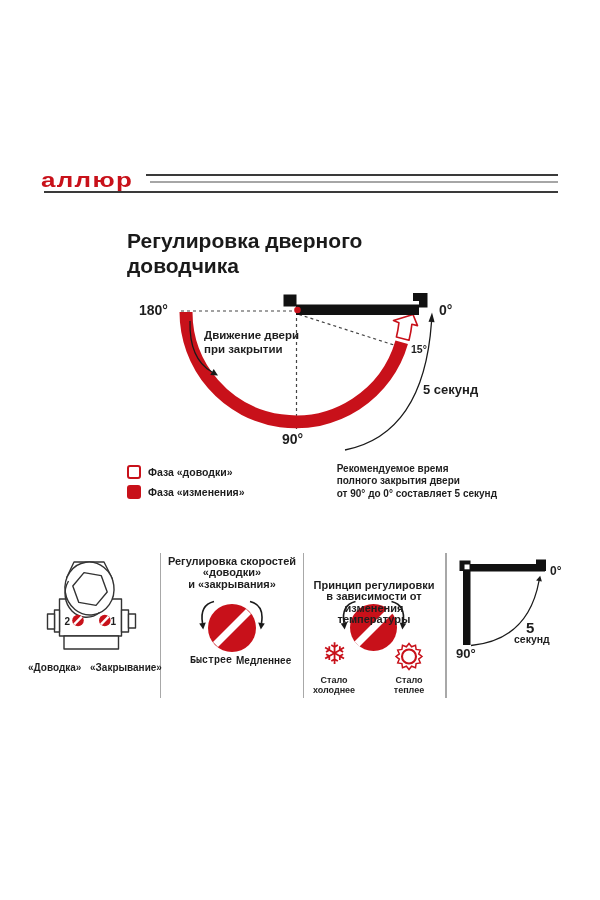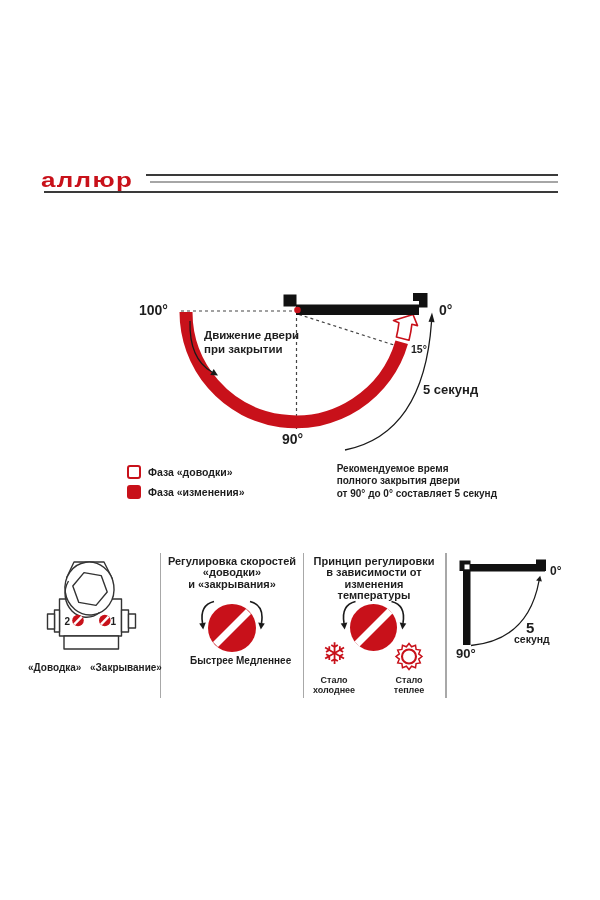--- a/index.html
+++ b/index.html
@@ -42,25 +42,25 @@
   #vd1{left:159.5px;} #vd2{left:303px;} #vd3{left:445.2px;}
 
   
   #num2{left:64.5px;top:615.5px;font-size:10px;}
   #num1{left:110.5px;top:615.5px;font-size:10px;}
   #lblL{left:28px;top:661.5px;font-size:10px;}
   #lblR{left:90px;top:661.5px;font-size:10px;}
 
   
   #p2title{left:167px;top:556px;width:130px;text-align:center;font-size:11px;line-height:11.4px;}
-  #faster{left:190px;top:655px;font-size:10px;}
+  #faster{left:190px;top:655px;font-size:10px;font-family:Liberation Mono, monospace;}
   #slower{left:236px;top:655px;font-size:10px;}
 
   
-  #p3title{left:308px;top:556px;width:132px;text-align:center;font-size:11px;line-height:11.4px;}
+  #p3title{left:308px;top:580px;width:132px;text-align:center;font-size:11px;line-height:11.4px;}
   #snow{left:322px;top:639px;font-size:30px;line-height:30px;color:#C8111A;}
   #colder{left:306px;top:675px;width:56px;text-align:center;font-size:9px;line-height:10.4px;}
   #warmer{left:381px;top:675px;width:56px;text-align:center;font-size:9px;line-height:10.4px;}
 
   
   #p4deg0{left:550px;top:564px;font-size:12px;}
   #p4deg90{left:456px;top:646px;font-size:13px;}
   #p4note{left:475px;top:578.5px;font-size:7.8px;line-height:7.6px;color:#2b2b2b;font-weight:bold;}
   #p4five{left:526px;top:619px;font-size:15px;}
   #p4sec{left:514px;top:633px;font-size:10.5px;}
@@ -138,22 +138,24 @@
       <path d="M471 645.5 Q528 640 539 581" fill="none" stroke="#1a1a1a" stroke-width="1.3"></path>
       <polygon points="540.2,575.8 541.9,581.6 536.1,580.5" fill="#1a1a1a"></polygon>
     </g>
   </svg>
 
   <div class="abs" id="logo">аллюр</div>
   <div class="abs rule1"></div>
   <div class="abs rule2"></div>
   <div class="abs rule3"></div>
 
+  <div class="abs pre" id="title">Регулировка дверного
+доводчика</div>
 
-  <div class="abs b" id="deg180">100°</div>
+  <div class="abs b" id="deg180">180°</div>
   <div class="abs b" id="deg0">0°</div>
   <div class="abs b" id="deg15">15°</div>
   <div class="abs b" id="deg90">90°</div>
   <div class="abs b" id="dur">5 секунд</div>
   <div class="abs b pre" id="motion">Движение двери
 при закрытии</div>
 
   <div class="abs sw" id="sw1"></div>
   <div class="abs b" id="leg1">Фаза «доводки»</div>
   <div class="abs sw" id="sw2"></div>

